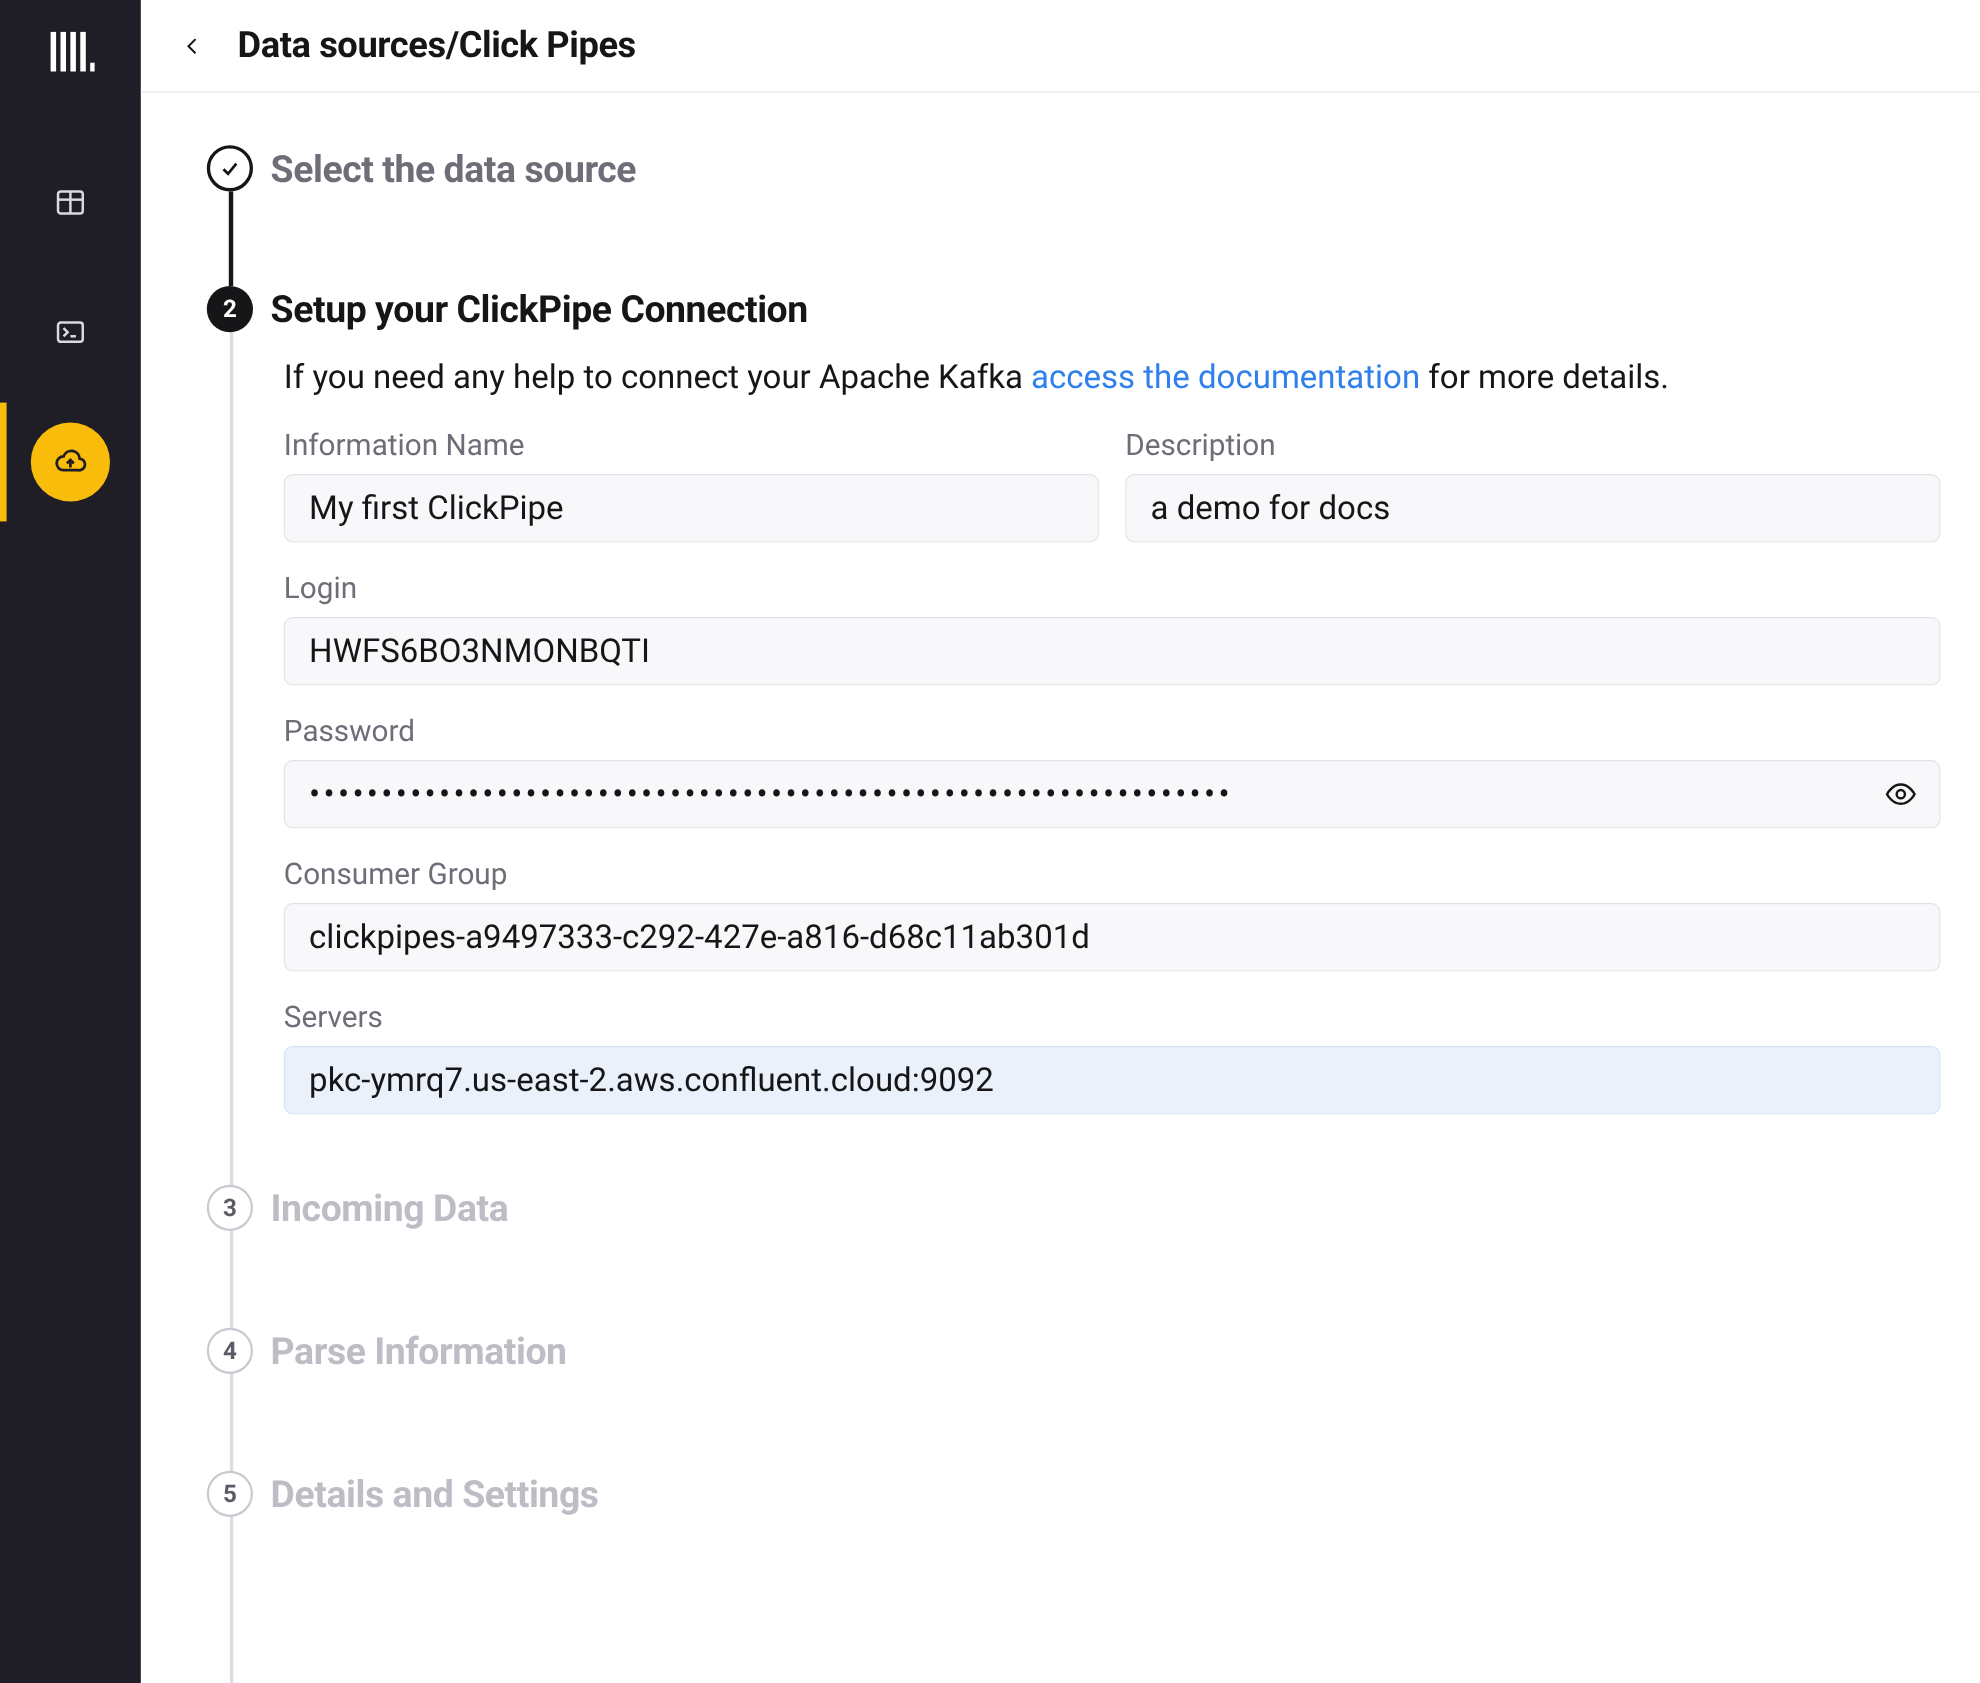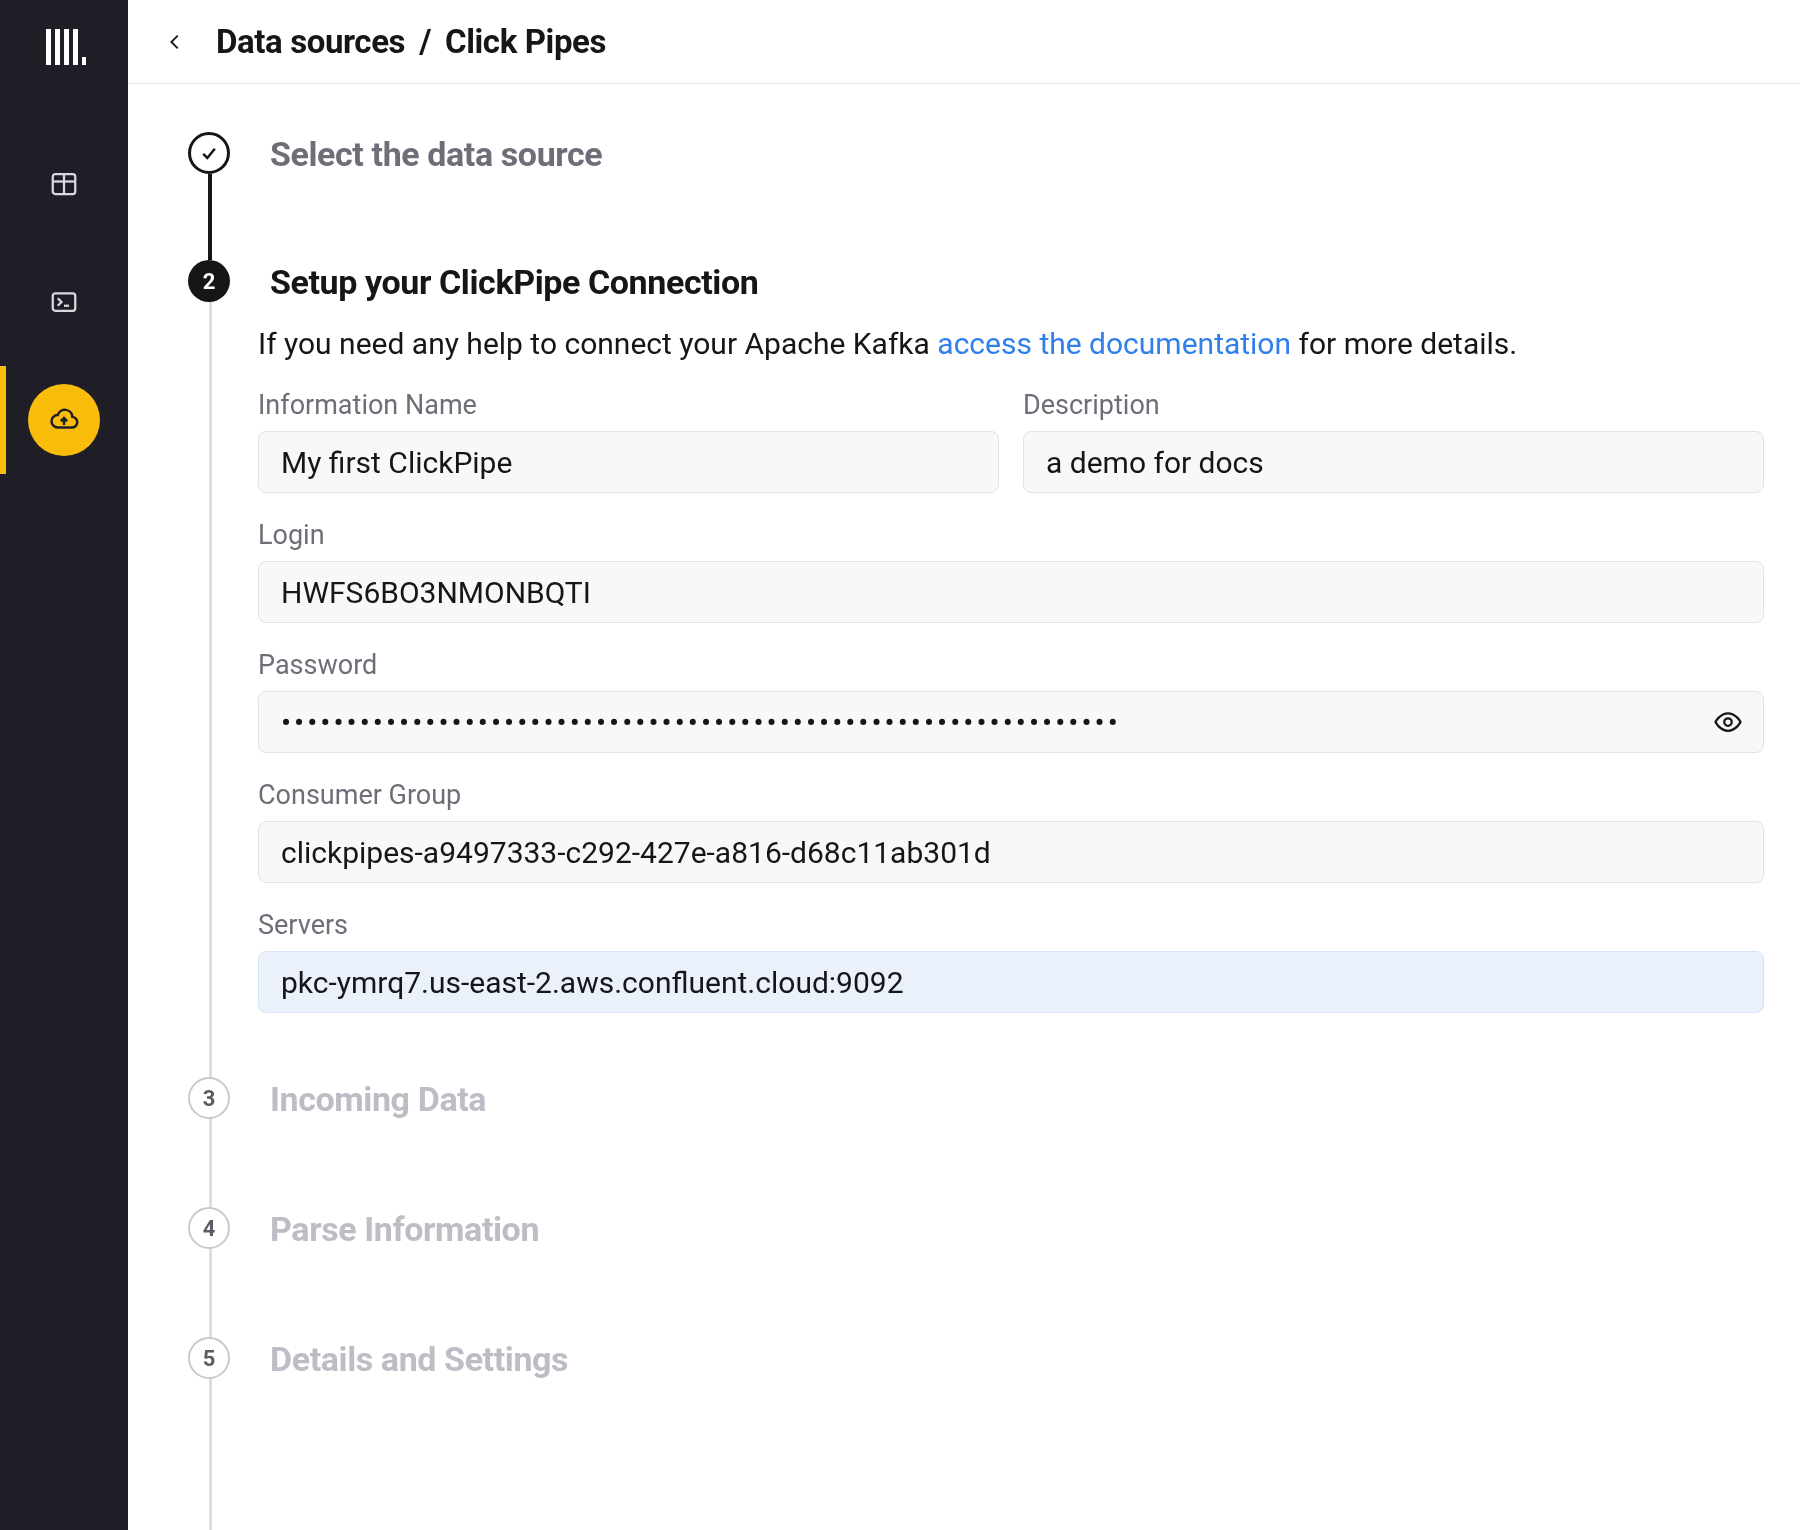--- a/index.html
+++ b/index.html
@@ -14,28 +14,28 @@
   .nav-item.active::before { content:""; position:absolute; left:0; top:0; bottom:0; width:6px; background:#f9bc0a; }
   .nav-icon-box { width: 52px; height: 52px; display:flex; align-items:center; justify-content:center; }
   .nav-item .nav-icon-box svg { width: 30px; height: 30px; }
   .nav-item.active .nav-icon-box { background:#f9bc0a; border-radius:50%; width:72px; height:72px; }
   .nav-item.active .nav-icon-box svg { stroke:#1f1e26; }
 
   
   .main { flex: 1; display:flex; flex-direction:column; min-width:0; }
   .topbar { height: 84px; border-bottom: 1px solid #e6e6ea; display:flex; align-items:center; padding: 0 28px; gap: 22px; }
   .back-chevron { display:flex; align-items:center; justify-content:center; width:38px; height:38px; cursor:pointer; }
-  .breadcrumb { display:flex; align-items:center; gap:14px; font-size:33px; font-weight:700; letter-spacing:-0.4px; }
+  .breadcrumb { display:flex; align-items:center; gap:0; font-size:33px; font-weight:700; letter-spacing:-0.4px; }
   .breadcrumb .sep { color:#161517; }
   .breadcrumb .crumb { color:#161517; }
 
   .content { flex:1; padding: 48px 36px 0 36px; position:relative; overflow:hidden; }
 
   .steps { position:relative; margin-left: 24px; }
-  .step { display:flex; align-items:flex-start; gap: 40px; position:relative; }
+  .step { display:flex; align-items:flex-start; gap: 16px; position:relative; }
   .step + .step { margin-top: 0; }
   .step .marker { width:42px; height:42px; border-radius:50%; flex-shrink:0; display:flex; align-items:center; justify-content:center; font-weight:700; background:#fff; position:relative; z-index:2; }
   .step .marker.done { border:3px solid #161517; }
   .step .marker.done svg { width:20px; height:20px; stroke:#161517; }
   .step .marker.current { background:#161517; color:#fff; font-size:22px; }
   .step .marker.pending { border:2px solid #c9c9d1; color:#5c5c66; font-size:22px; background:#fff; }
   .step .heading { font-size:34px; font-weight:700; letter-spacing:-0.4px; padding-top:2px; }
   .step .heading.muted { color:#6e6e78; }
   .step .heading.faded { color:#bdbdc6; }
 

